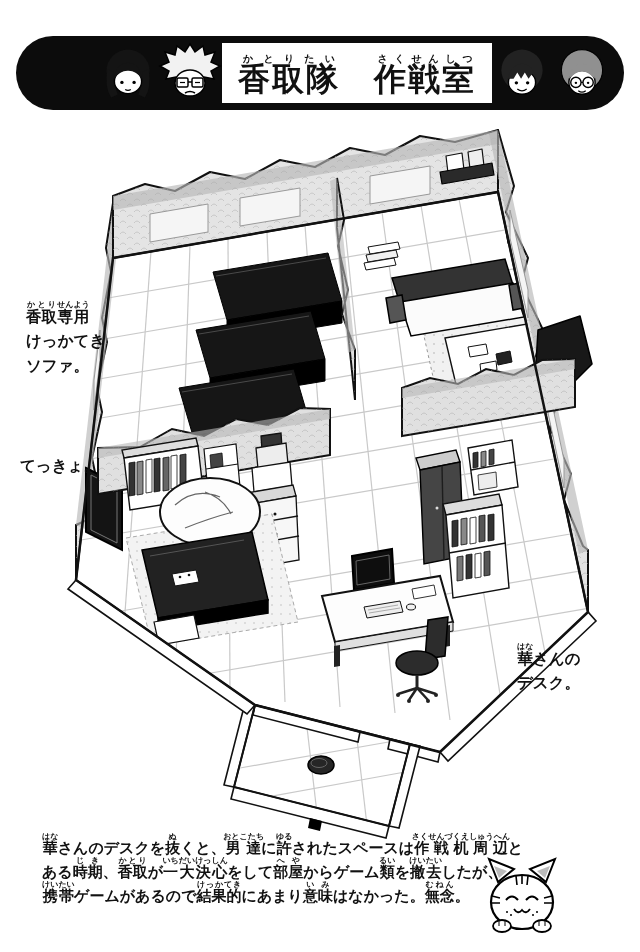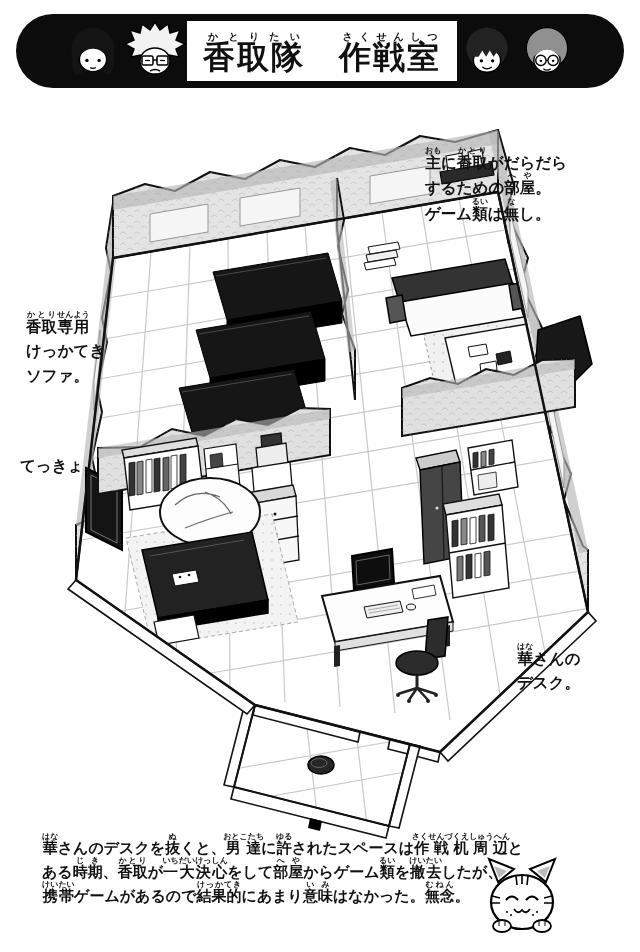--- a/index.html
+++ b/index.html
@@ -1,22 +1,22 @@
 <!DOCTYPE html>
 <html><head>
 <meta charset="utf-8">
 <style>
   html,body{margin:0;padding:0;}
   body{width:640px;height:952px;position:relative;background:#fff;color:#111;
        font-family:"Liberation Sans",sans-serif;overflow:hidden;}
   .page{position:absolute;inset:0;}
   .room-svg{position:absolute;left:0;top:0;}
   
-  .title-bar{position:absolute;left:16px;top:14px;width:608px;height:74px;background:#0c0c0c;
-             border-radius:40px;display:flex;align-items:center;justify-content:center;
+  .title-bar{position:absolute;left:16px;top:36px;width:608px;height:74px;background:#0c0c0c;
+             border-radius:40px;display:flex;align-items:center;justify-content:flex-end;
              padding:5px 12px;box-sizing:border-box;}
   .face{flex:0 0 auto;}
   .title-box{background:#fff;height:60px;padding:0 16px;display:flex;align-items:center;justify-content:center;}
   .title-text{font-size:32px;font-weight:bold;letter-spacing:2px;line-height:1;padding-top:12px;white-space:nowrap;}
   .title-text rt{font-size:10px;font-weight:bold;letter-spacing:0;}
   
   .ann{position:absolute;font-size:15.5px;font-weight:600;line-height:1.05;}
   .jline{padding-top:8px;white-space:nowrap;}
   rt{font-size:8px;letter-spacing:0;font-weight:600;}
   .footer-text{position:absolute;left:42px;top:832px;font-size:15px;font-weight:600;line-height:1.05;}
@@ -349,27 +349,22 @@
       <path d="M18,38 Q20,23 32,22 Q44,23 46,38 Q38,30 32,30 Q26,30 18,38 Z" fill="#909090"></path>
       <circle cx="25.5" cy="42" r="5.5" fill="#fff" fill-opacity="0.9" stroke="#000" stroke-width="1.5"></circle>
       <circle cx="38.5" cy="42" r="5.5" fill="#fff" fill-opacity="0.9" stroke="#000" stroke-width="1.5"></circle>
       <line x1="31" y1="42" x2="33" y2="42" stroke="#000" stroke-width="1.5"></line>
       <circle cx="25.5" cy="42.5" r="1.3"></circle>
         <circle cx="38.5" cy="42.5" r="1.3"></circle>
       <path d="M28,51 Q32,54 36,51" stroke="#000" stroke-width="1.3" fill="none"></path>
     </svg>
   </header>
 
-  <div class="ann" style="left:425px;top:146px">
-    <div class="jline"><ruby>主<rt>おも</rt></ruby>に<ruby>香取<rt>かとり</rt></ruby>がだらだら</div>
-    <div class="jline">するための<ruby>部屋<rt>へや</rt></ruby>。</div>
-    <div class="jline">ゲーム<ruby>類<rt>るい</rt></ruby>は<ruby>無<rt>な</rt></ruby>し。</div>
-  </div>
-
-  <div class="ann" style="left:26px;top:310px">
+
+  <div class="ann" style="left:26px;top:300px">
     <div class="jline"><ruby>香取<rt>かとり</rt></ruby><ruby>専用<rt>せんよう</rt></ruby></div>
     <div class="jline">けっかてき</div>
     <div class="jline">ソファ。</div>
   </div>
 
   <div class="ann" style="left:20px;top:450px">
     <div class="jline">てっきょ。</div>
   </div>
 
   <div class="ann" style="left:517px;top:642px">

